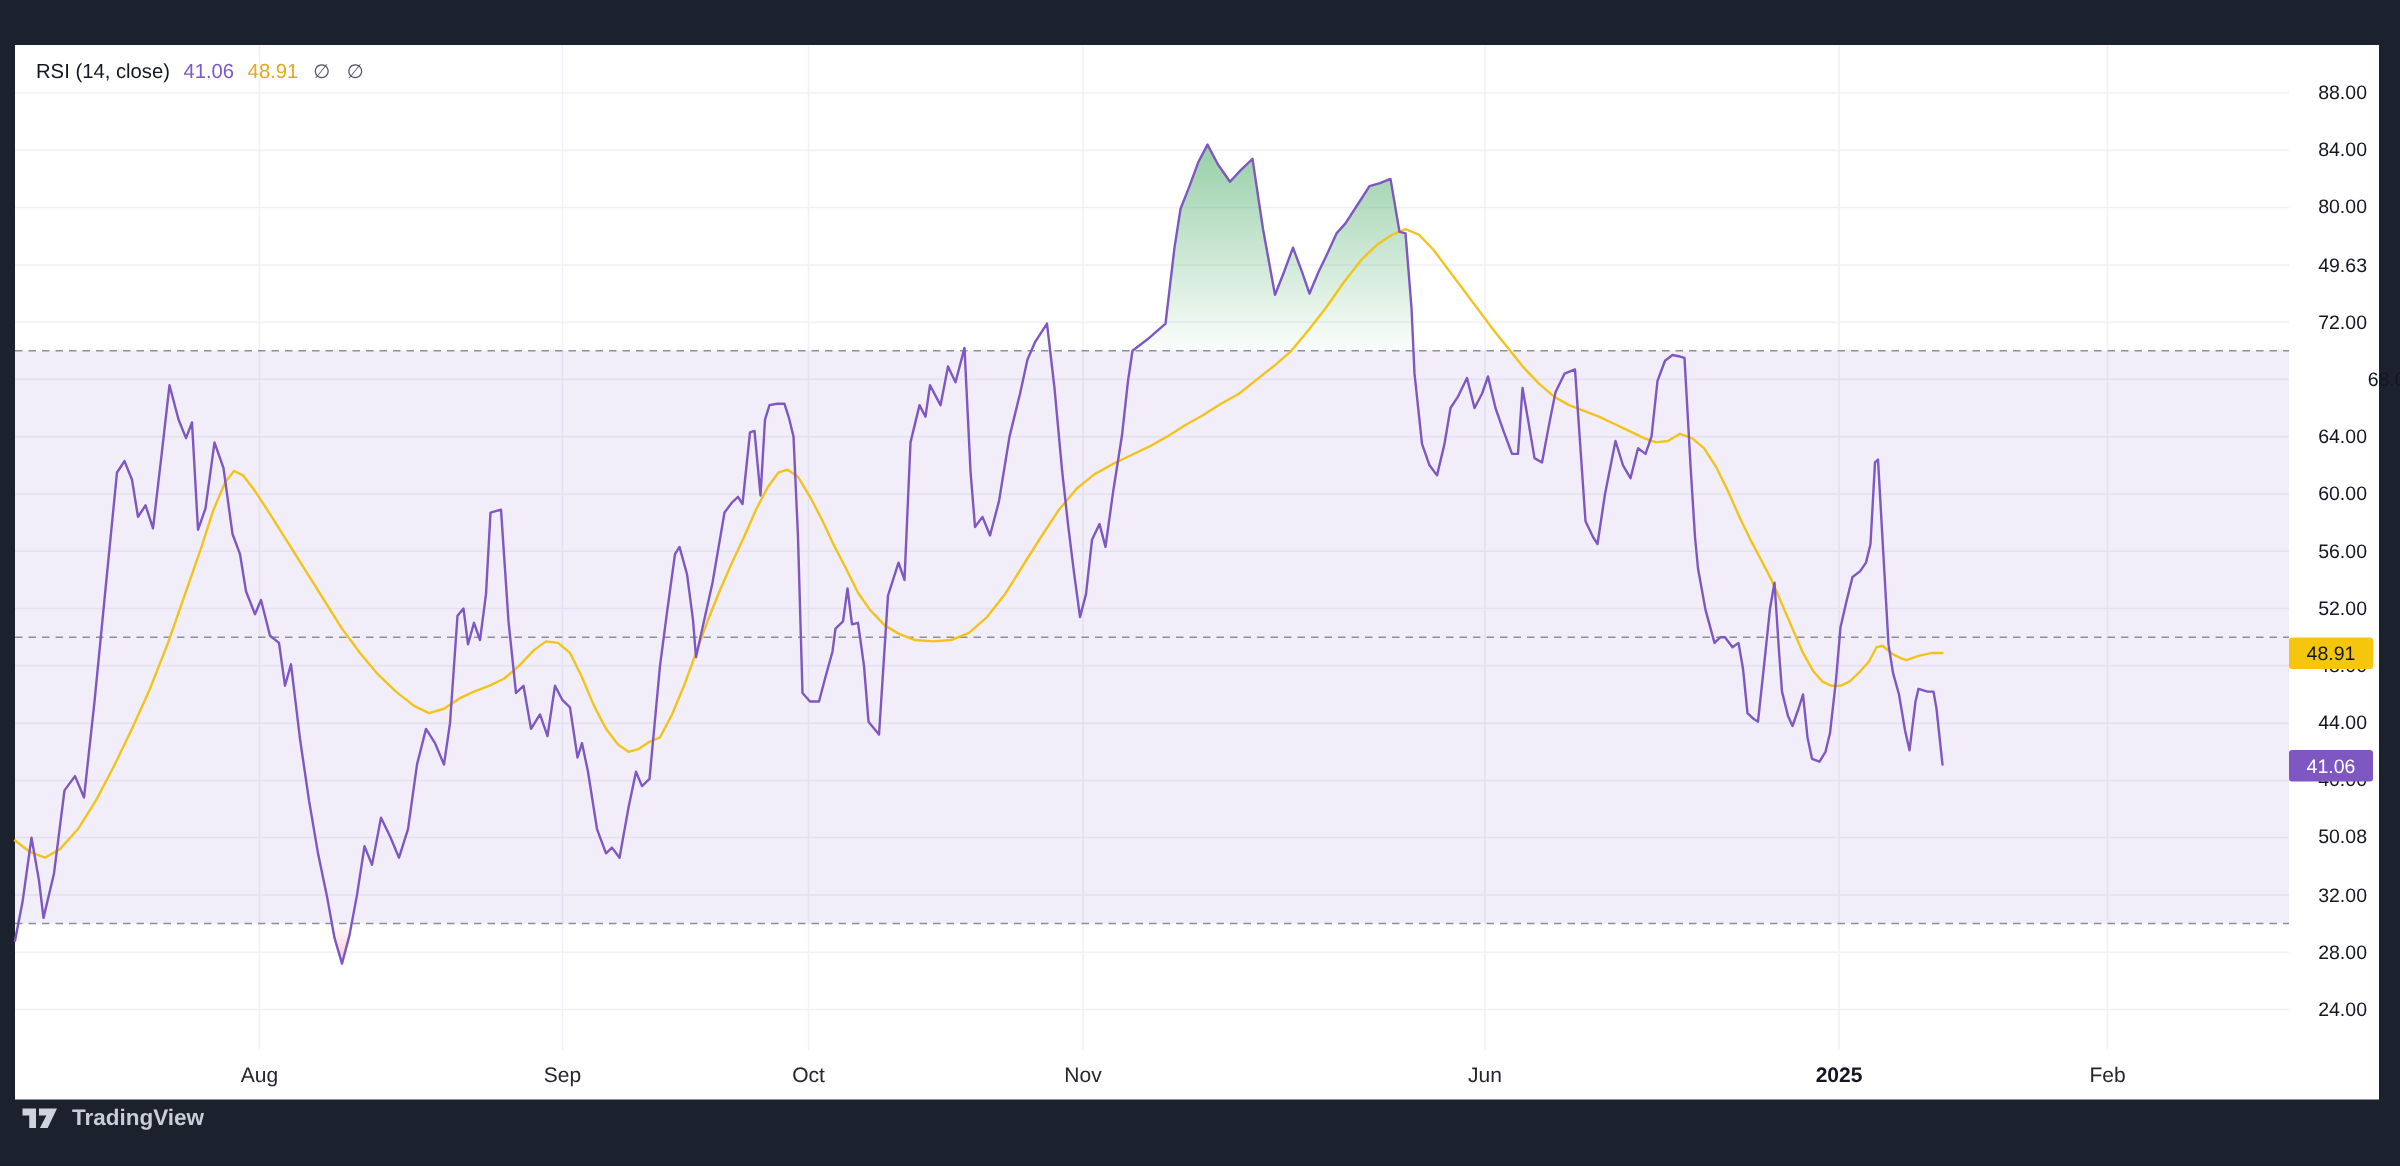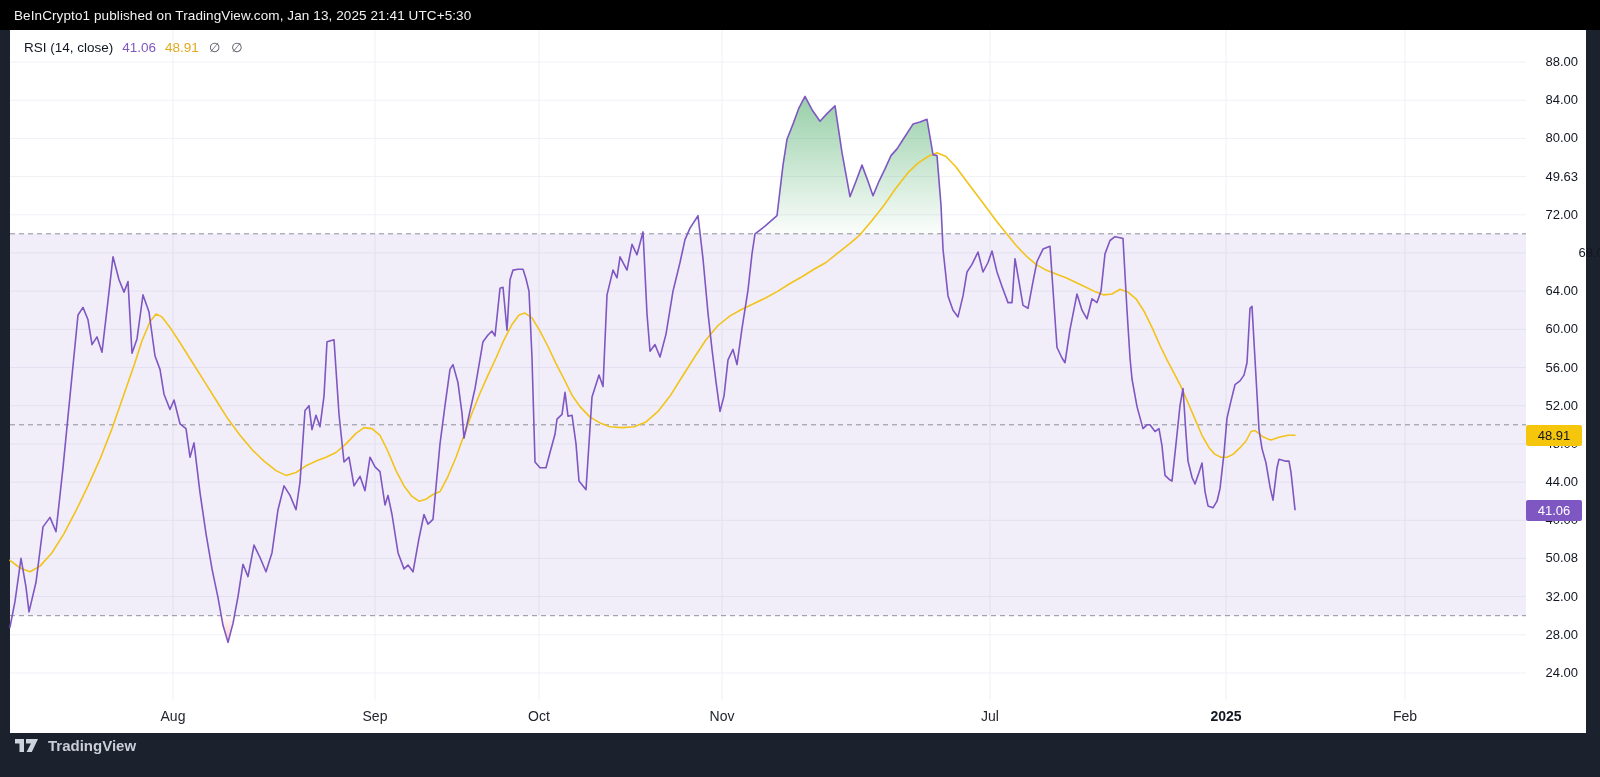--- a/index.html
+++ b/index.html
@@ -42,23 +42,20 @@
     position:absolute;left:14px;top:735px;z-index:5;display:flex;align-items:center;gap:8px;
     color:#cfd3dc;
   }
   .footer .ftext{font-size:15px;font-weight:bold;color:#c9cdd6;}
 </style>
 </head>
 <body>
 
 <div class="stage">
 
-  <div class="topbar">
-    <span>BeInCrypto1 published on TradingView.com, Jan 13, 2025 21:41 UTC+5:30</span>
-  </div>
 
   <svg id="chartsvg" width="1600" height="777">
       <defs>
         <linearGradient id="gOB" gradientUnits="userSpaceOnUse" x1="0" y1="95.4140625" x2="0" y2="233.84375">
           <stop offset="0" stop-color="#2e9e4f" stop-opacity="0.5"></stop>
           <stop offset="1" stop-color="#2e9e4f" stop-opacity="0.02"></stop>
         </linearGradient>
         <linearGradient id="gOS" gradientUnits="userSpaceOnUse" x1="0" y1="615.71875" x2="0" y2="653.90625">
           <stop offset="0" stop-color="#f23645" stop-opacity="0.02"></stop>
           <stop offset="1" stop-color="#f23645" stop-opacity="0.38"></stop>
@@ -132,18 +129,18 @@
     <div class="ylab" style="top: 474.062px;">44.00</div>
     <div class="ylab" style="top: 512.25px;">40.00</div>
     <div class="ylab" style="top: 550.438px;">50.08</div>
     <div class="ylab" style="top: 588.625px;">32.00</div>
     <div class="ylab" style="top: 626.812px;">28.00</div>
     <div class="ylab" style="top: 665px;">24.00</div>
     <div class="xlab" style="left: 141px;">Aug</div>
     <div class="xlab" style="left: 343px;">Sep</div>
     <div class="xlab" style="left: 507px;">Oct</div>
     <div class="xlab" style="left: 690px;">Nov</div>
-    <div class="xlab" style="left: 958px;">Jul</div>
+    <div class="xlab" style="left: 958px;">Jun</div>
     <div class="xlab bold" style="left: 1194px;">2025</div>
     <div class="xlab" style="left: 1373px;">Feb</div>
     <div class="badge badge-ma" style="top: 424.687px;">48.91</div>
     <div class="badge badge-rsi" style="top: 499.63px;">41.06</div>
   </div>
 
 </body></html>

